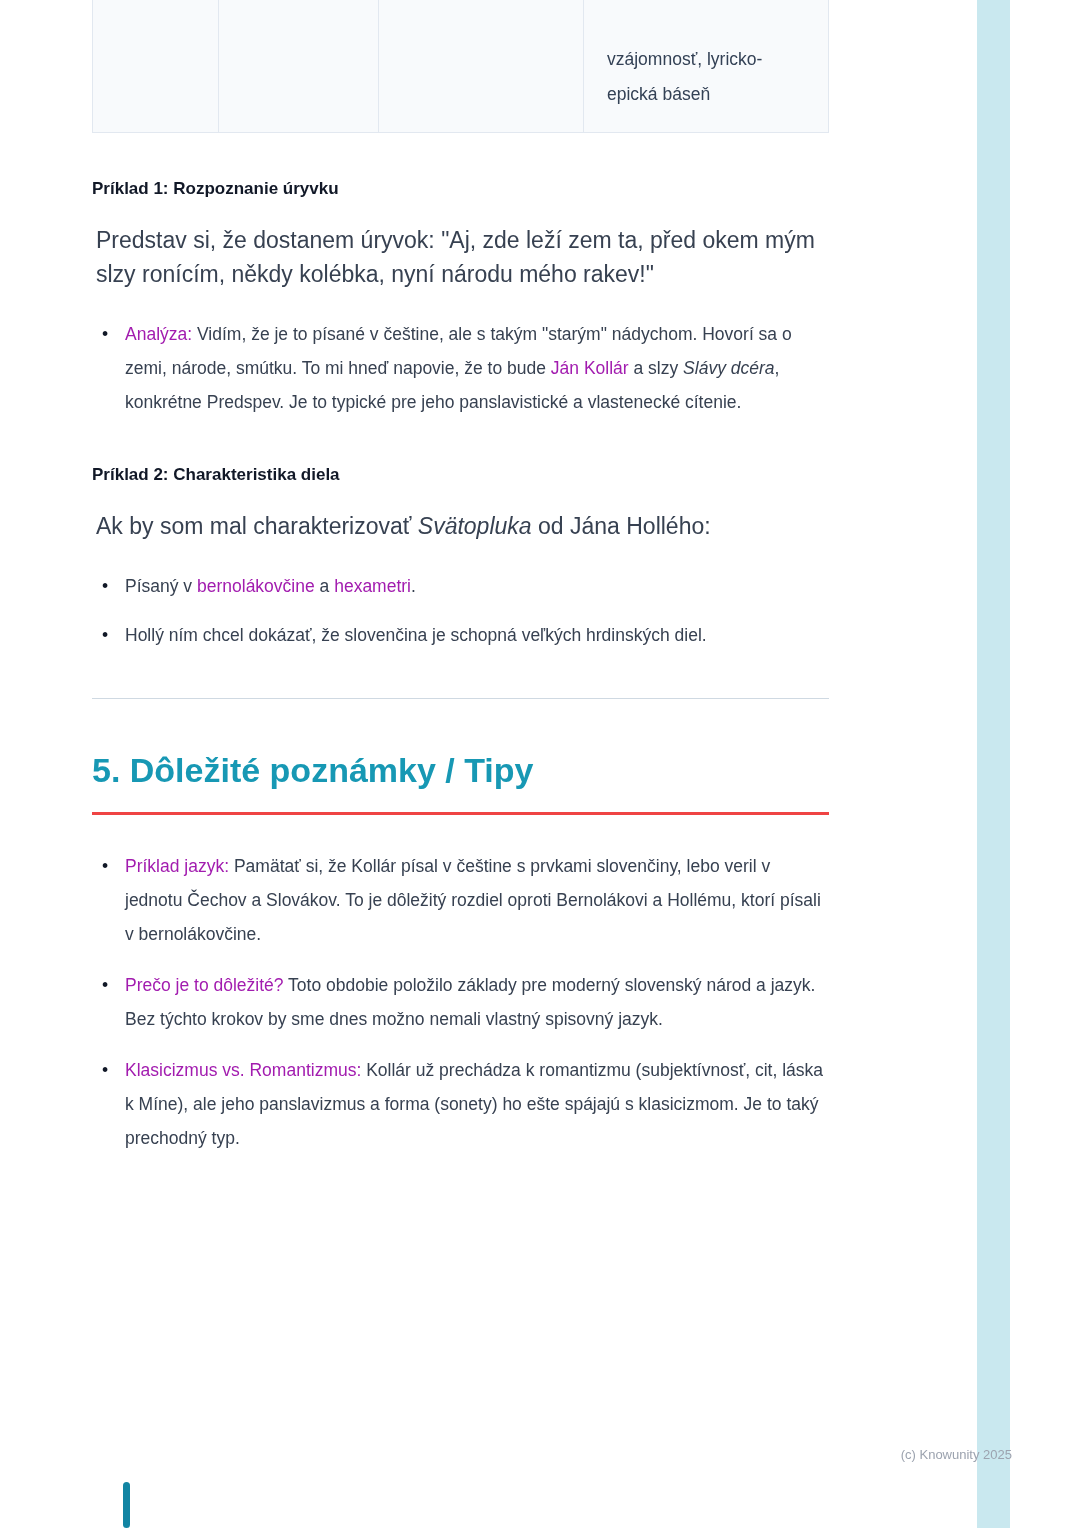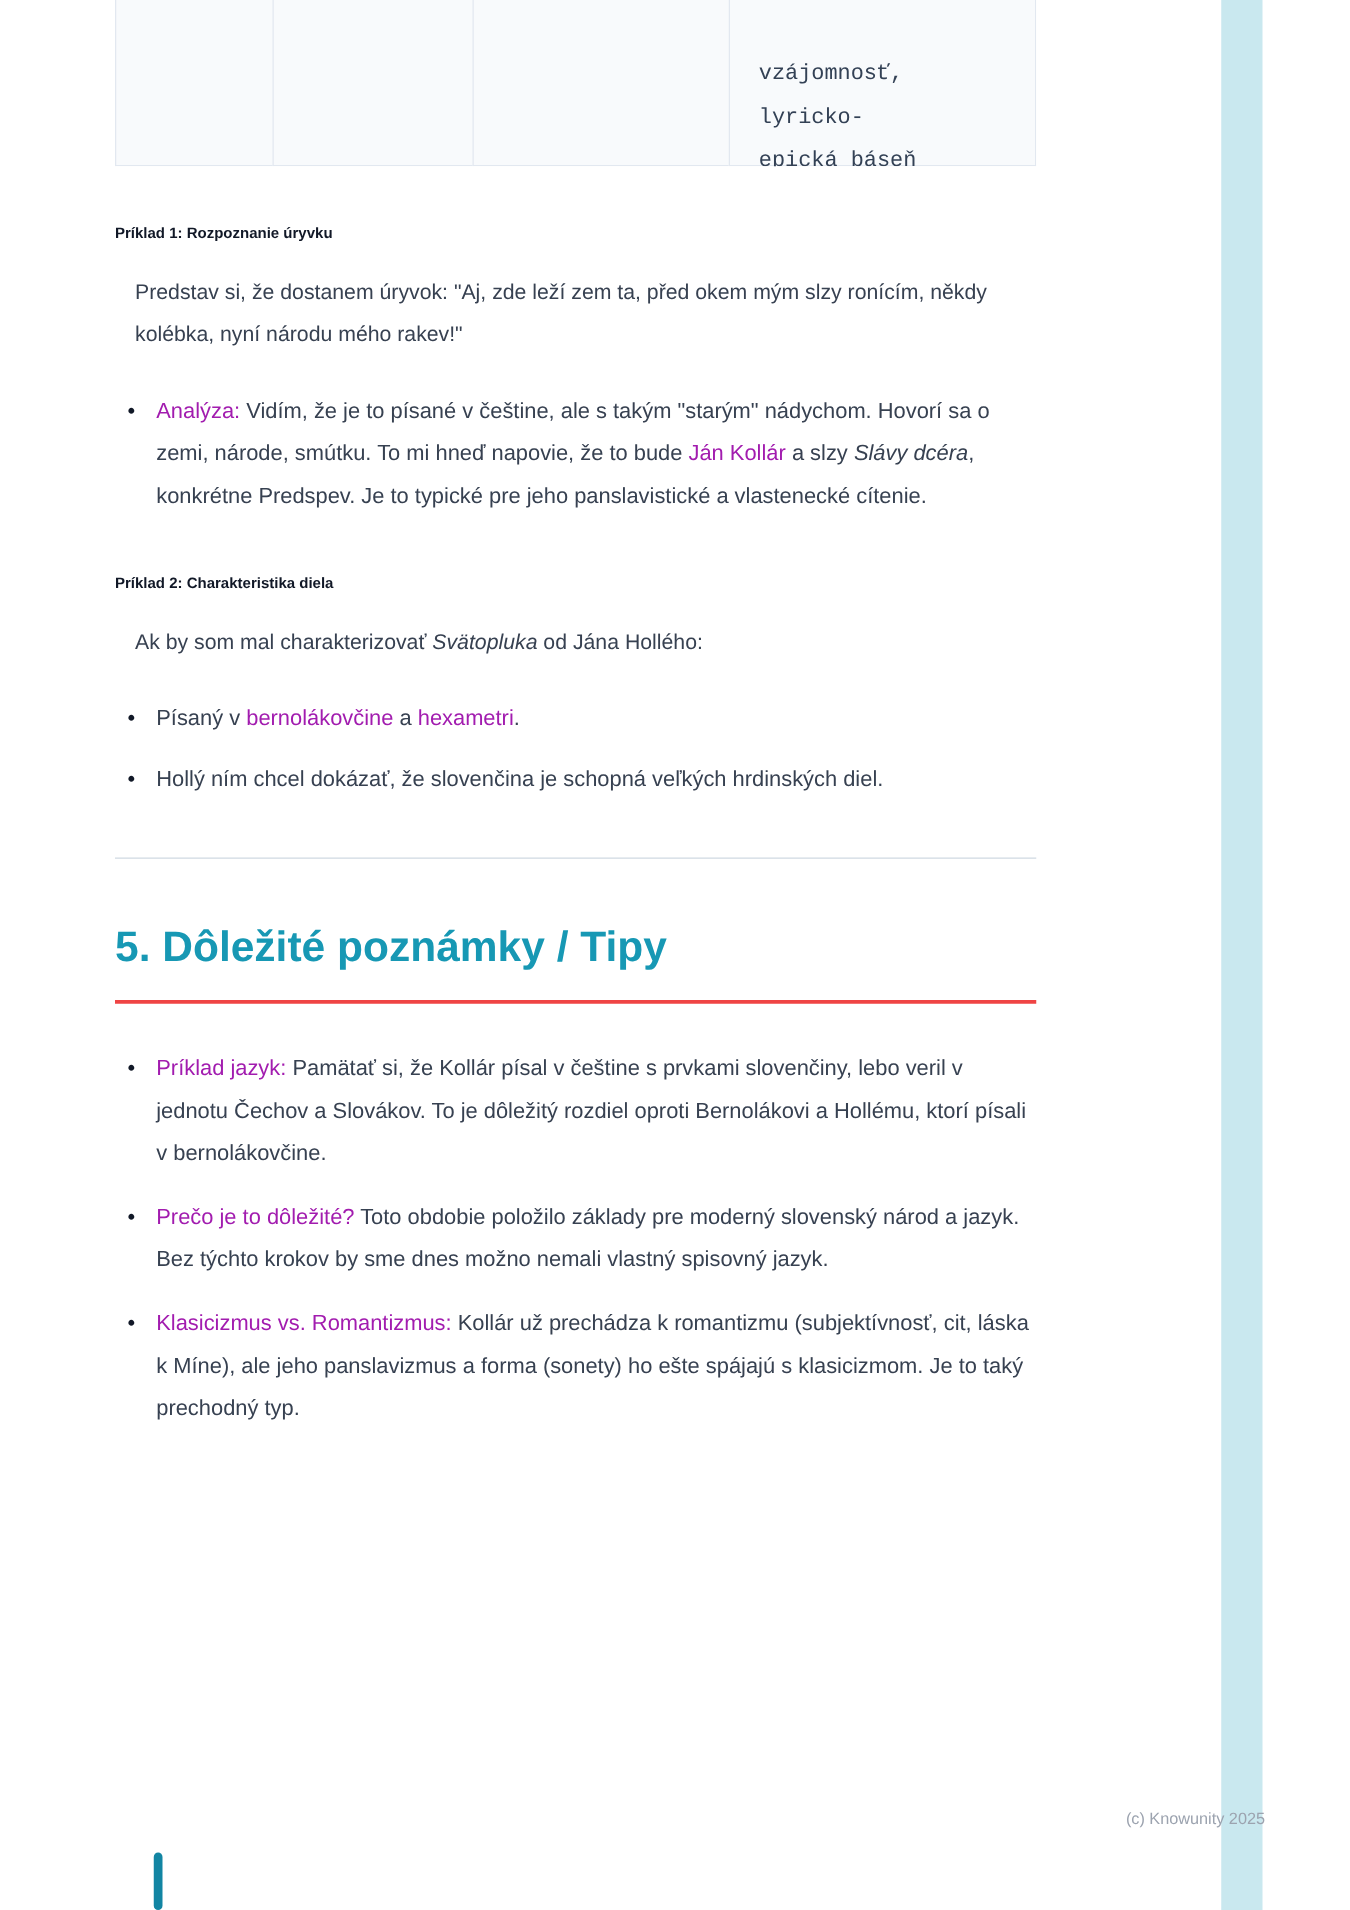--- a/index.html
+++ b/index.html
@@ -21,49 +21,49 @@
     height: 100%;
     background: #c9e8ef;
   }
   .content {
     position: absolute;
     left: 92px;
     top: 0;
     width: 737px;
   }
   
-  .table-fragment { display: flex; height: 133px; overflow: hidden; font-family: Liberation Mono, monospace; }
+  .table-fragment { display: flex; height: 133px; overflow: hidden; }
   .cell {
     border-left: 1px solid #e2e8f0;
     border-bottom: 1px solid #e2e8f0;
     background: #f8fafc;
     height: 100%;
   }
   .cell:last-child { border-right: 1px solid #e2e8f0; }
   .c1 { width: 126px; }
   .c2 { width: 160px; }
   .c3 { width: 205px; }
   .c4 {
     width: 246px;
     padding: 42px 18px 0 23px;
     font-size: 17.5px;
     line-height: 35px;
     color: #334155;
   }
   
   h3 {
-    font-size: 12px;
+    font-size: 17px;
     font-weight: bold;
     color: #111827;
     margin: 46px 0 0 0;
   }
   p {
-    font-size: 17px;
+    font-size: 23px;
     line-height: 34px;
-    margin: 24px 0 0 16px;
+    margin: 24px 0 0 4px;
     color: #374151;
   }
   ul { list-style: none; margin: 26px 0 0 0; padding: 0; }
   li {
     position: relative;
     padding-left: 33px;
     margin-bottom: 15px;
     font-size: 17.5px;
     line-height: 34px;
     color: #374151;

